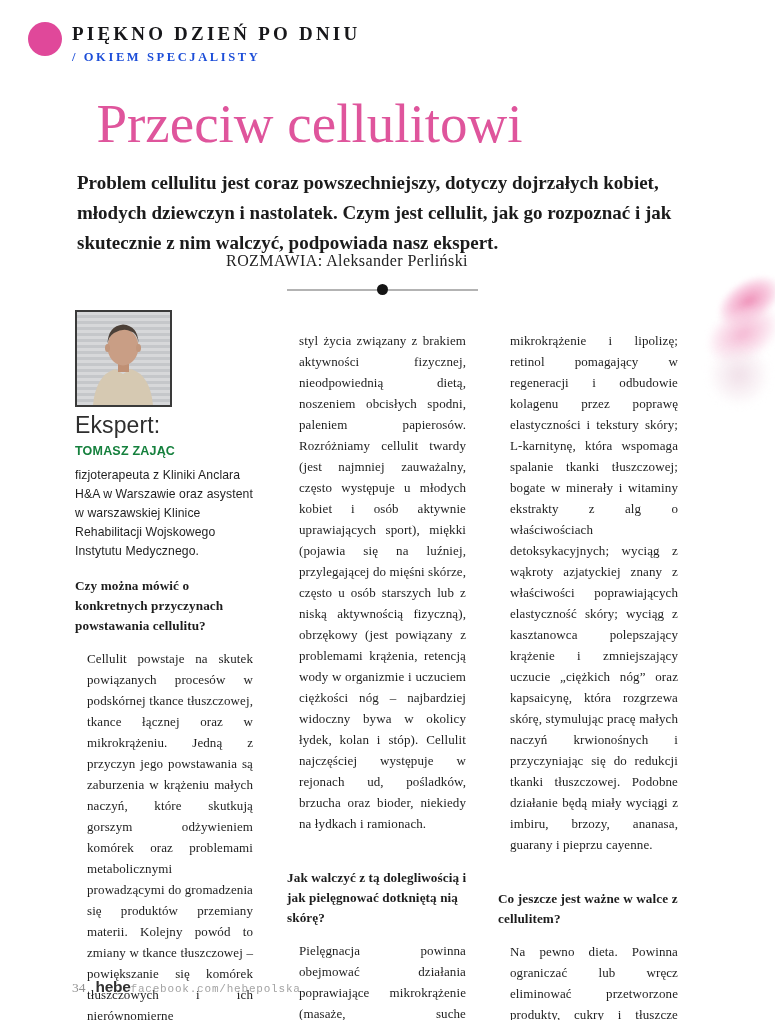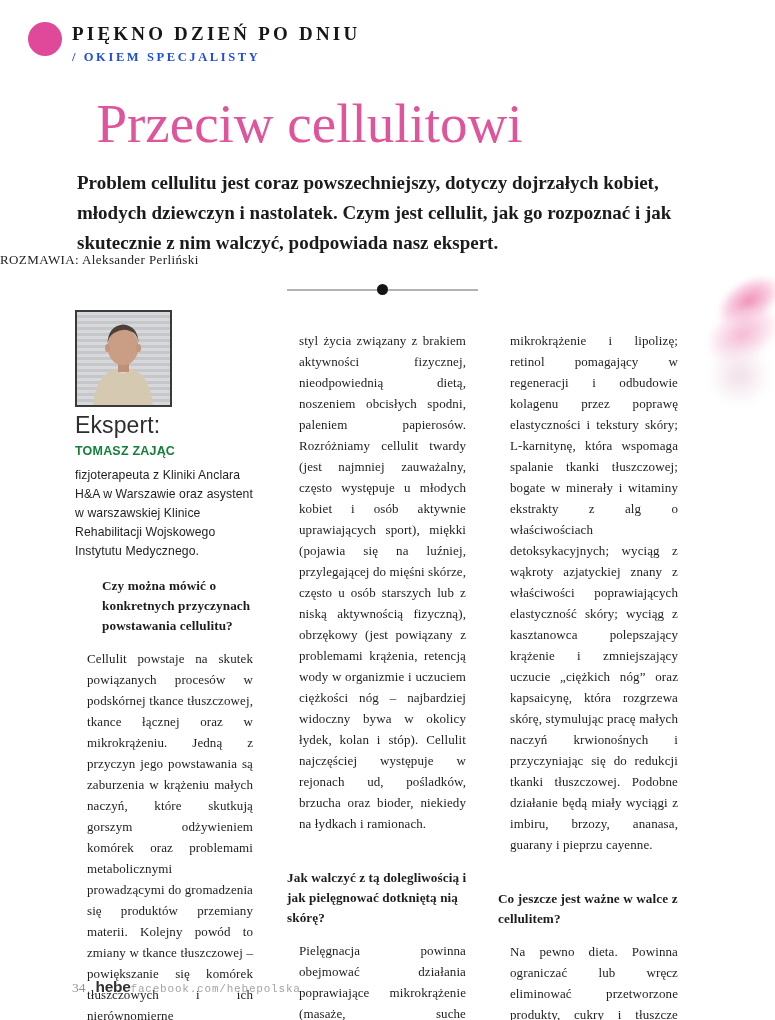--- a/index.html
+++ b/index.html
@@ -34,21 +34,22 @@
     color:#df559c;font-weight:500;
   }
   .intro{
     position:absolute;left:77px;top:168px;width:620px;
     text-align:left;
     font-size:19px;font-weight:700;line-height:1.58;
     color:#1b1b1b;
   }
   .byline{
     position:absolute;left:0;top:252px;width:694px;
-    font-size:13px;letter-spacing:0.4px;color:#222;
+    text-align:center;
+    font-size:16px;letter-spacing:0.4px;color:#222;
   }
   
   .divider-line{
     position:absolute;left:287px;top:289px;width:191px;height:2px;
     background:#b3b3b3;
   }
   .divider-dot{
     position:absolute;left:377px;top:284px;width:11px;height:11px;
     border-radius:50%;background:#141414;
   }
@@ -75,21 +76,21 @@
     font-size:13px;line-height:21px;letter-spacing:.1px;
     color:#1d1d1d;text-align:justify;
   }
   .col-left{left:75px;top:310px;width:190px;}
   .col-middle{left:287px;top:318px;width:191px;}
   .col-right{left:498px;top:318px;width:192px;}
   .q{
     font-weight:700;font-size:13.2px;line-height:20px;
     text-align:left;margin:34px 0 7px 0;
   }
-  .col-left .q{margin-top:15px;margin-left:27px;}
+  .col-left .q{margin-top:15px;}
   .a{margin:12px;}
   
   .photo{
     width:93px;height:93px;
     border:2px solid #3a3a3a;
     background:repeating-linear-gradient(180deg,#d7d8da 0 3px,#c5c7ca 3px 6px);
     margin-bottom:8px;
   }
   .photo svg{display:block;}
   .expert-label{

